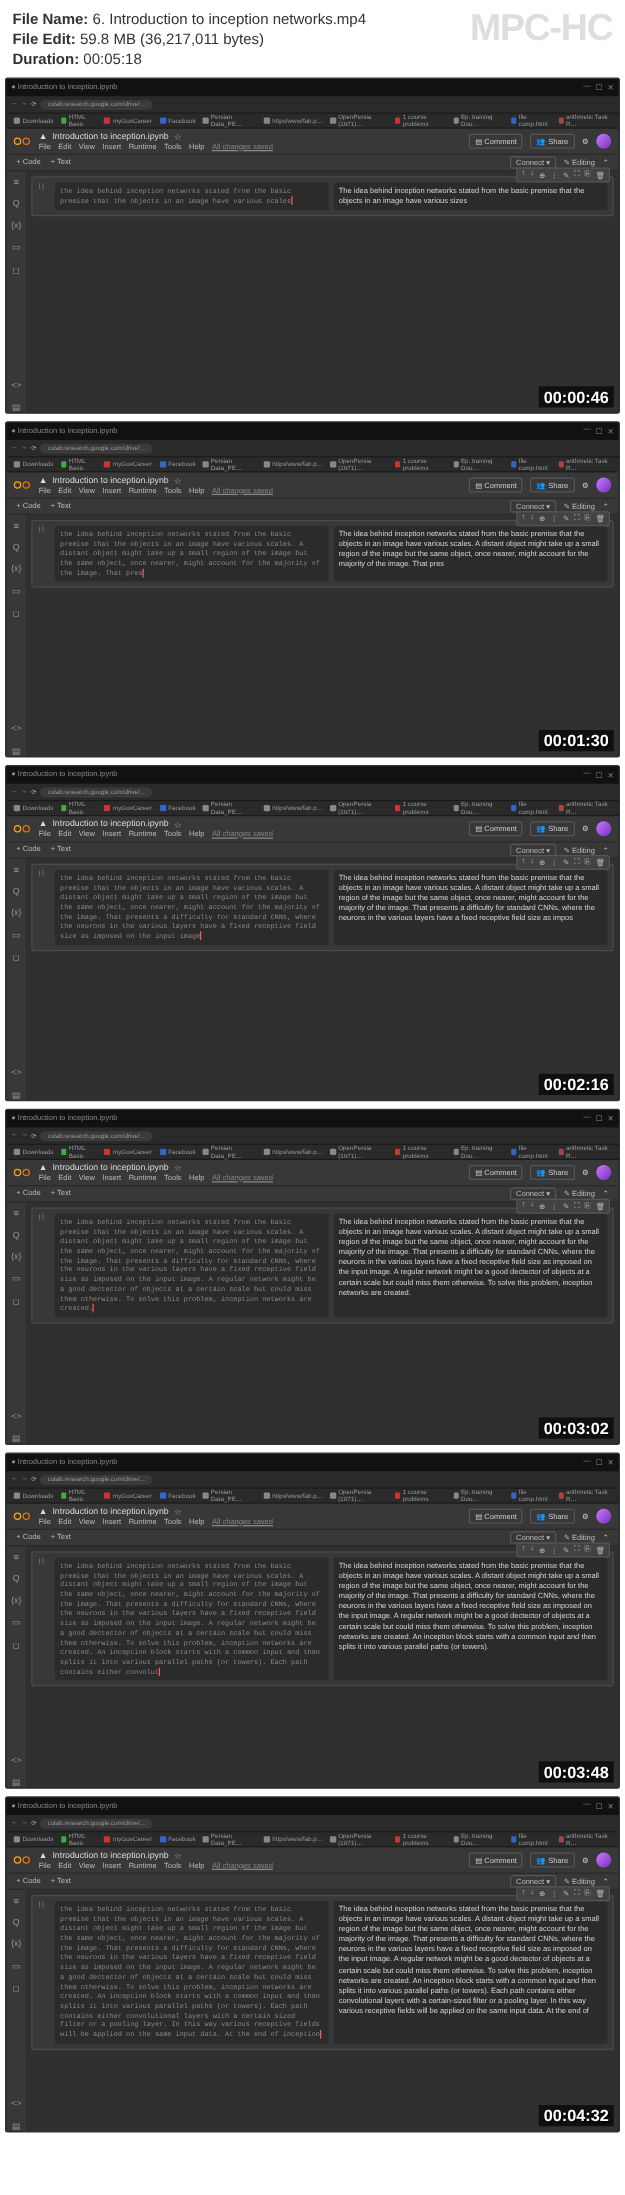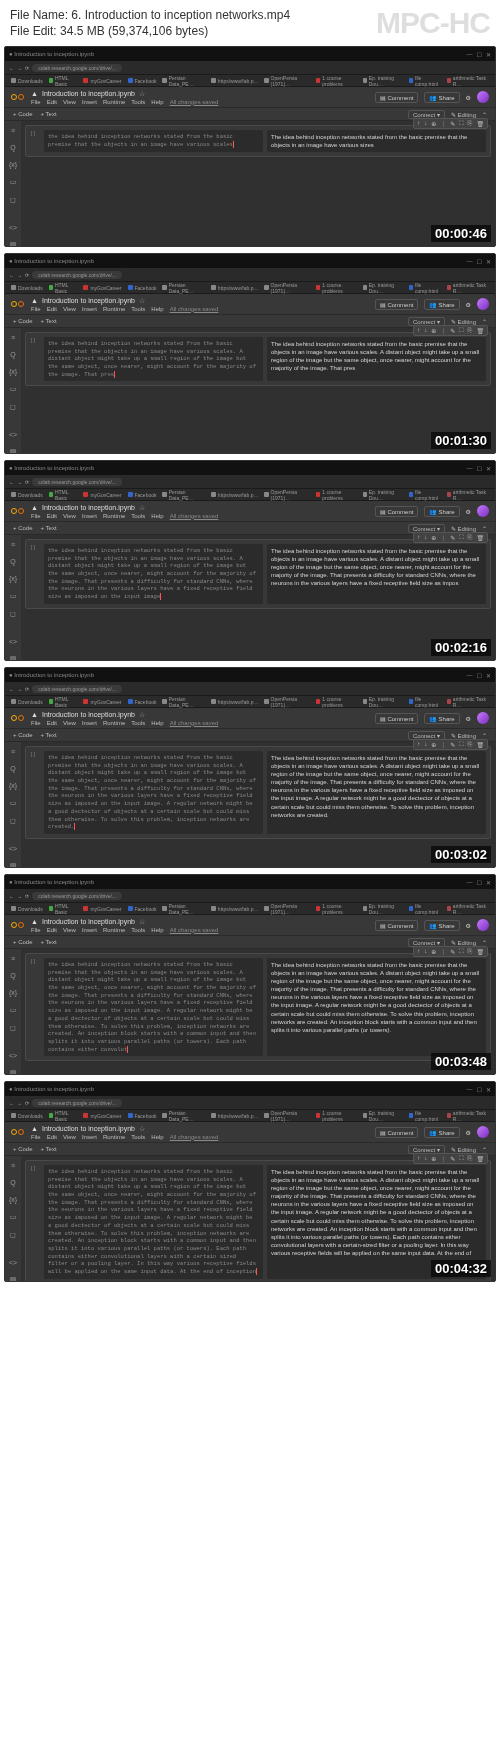--- a/index.html
+++ b/index.html
@@ -9,42 +9,42 @@
   font-family: Arial, sans-serif;
   font-size: 11px;
   color: #333;
 }
 .header-info {
   padding: 8px 10px 6px 10px;
   position: relative;
   background: #fff;
 }
 .header-info .line { margin-bottom: 2px; font-size: 12px; }
-.header-info .label { font-weight: normal; }
+.header-info .label { font-weight: bold; }
 .mpc-logo {
   position: absolute;
   right: 10px;
   top: 6px;
   font-family: Arial, sans-serif;
   font-size: 30px;
   font-weight: 800;
   color: #dedede;
   letter-spacing: -1px;
 }
 .frames-container {
   display: flex;
   flex-direction: column;
   gap: 6px;
   padding: 0 4px 8px 4px;
   background: #fff;
 }
 .frame {
   position: relative;
   background: #1f1f1f;
-  height: 201px;
+  height: 269px;
   border-radius: 2px;
   overflow: hidden;
   border: 1px solid #333;
 }
 .frame .titlebar {
   height: 14px;
   background: #111;
   display: flex;
   align-items: center;
   padding: 0 4px;
@@ -243,21 +243,22 @@
   background: #ff5555;
   vertical-align: middle;
 }
 </style>
 </head>
 <body>
 
 <div class="header-info">
   <div class="mpc-logo">MPC-HC</div>
   <div class="line"><span class="label">File Name:</span> <span>6. Introduction to inception networks.mp4</span></div>
-  <div class="line"><span class="label">File Edit:</span> <span>34.5 MB (59,374,106 bytes)</span></div>
+  <div class="line"><span class="label">File Edit:</span> <span>59.8 MB (36,217,011 bytes)</span></div>
+  <div class="line"><span class="label">Duration:</span> <span>00:05:18</span></div>
 </div>
 
 <div class="frames-container" id="frames-container">
     <div class="frame">
       <div class="titlebar">
         <span>● Introduction to inception.ipynb</span>
         <div class="win-controls">
           <span>—</span>
           <span>☐</span>
           <span>✕</span>

